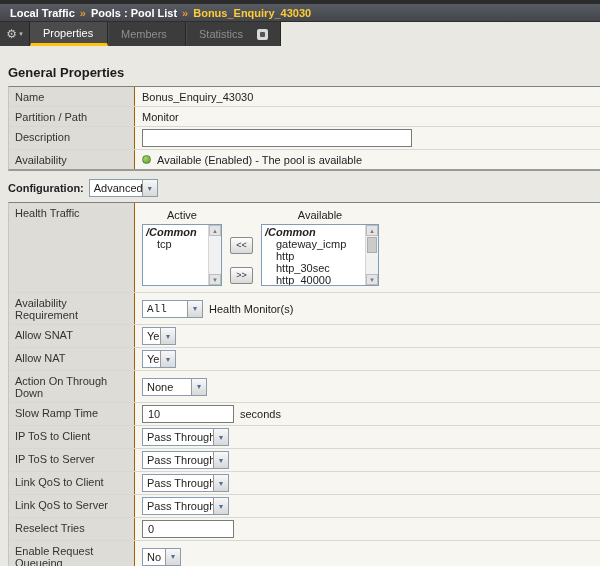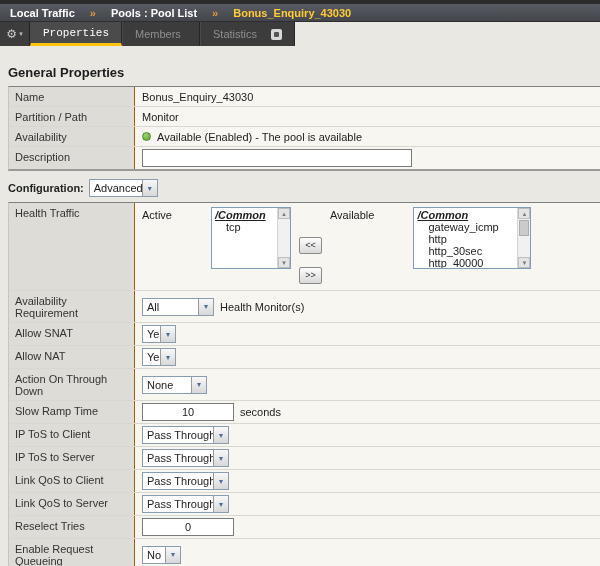--- a/index.html
+++ b/index.html
@@ -6,39 +6,39 @@
   html,body { width:600px; height:566px; }
   body {
     font-family:"Liberation Sans","DejaVu Sans",sans-serif;
     font-size:11px; color:#222;
     background:#e9e8e3; overflow:hidden;
   }
   
   .top-strip { height:4px; background:#2c2c2c; }
   .breadcrumb-bar {
     height:18px; background:linear-gradient(#585b62,#44464c);
-    display:flex; align-items:center; padding:0 10px; gap:15px;
+    display:flex; align-items:center; padding:0 10px; gap:5px;
     border-bottom:1px solid #2e2e2e;
   }
   .crumb { color:#fff; font-weight:bold; font-size:11px; text-decoration:none; cursor:pointer; }
   .crumb-sep { color:#e09a35; font-weight:bold; font-size:11px; }
   .crumb-current { color:#ffcc33; font-weight:bold; font-size:11px; }
   .tab-strip { display:inline-flex; background:#3c3c3c; height:24px; }
   .gear-cell {
     width:30px; display:flex; align-items:center; justify-content:center;
     border-right:1px solid #262626; color:#c9c9c9; cursor:pointer; gap:2px;
   }
   .gear-cell .gear { font-size:12px; line-height:1; }
   .gear-cell .dn { font-size:7px; color:#bbb; }
   .tab {
     display:flex; align-items:center; padding:0 12px; color:#8f8f8f;
     border-right:1px solid #262626; border-left:1px solid #4a4a4a;
     cursor:pointer; font-size:11px; gap:8px; position:relative; min-width:78px;
   }
-  .tab.active { color:#fff; background:#4b4b4b; border-bottom:3px solid #ffc20e;font-family:Liberation Mono, monospace; }
+  .tab.active { color:#fff; background:#4b4b4b; border-bottom:3px solid #ffc20e; }
   .launch-icon {
     width:11px; height:11px; background:#d9d9d9; border-radius:2px;
     display:inline-flex; align-items:center; justify-content:center;
     margin-left:6px; cursor:pointer;
   }
   .launch-icon::after { content:""; width:5px; height:5px; background:#555; border-radius:1px; }
   
   .content { padding:0 0 0 8px; }
   .section-heading { font-weight:bold; font-size:13px; color:#1d1d1d; margin:19px 0 6px 0; }
   .props-table { border-top:1px solid #808080; border-bottom:2px solid #9a9a96; border-left:1px solid #c6c5bf; }
@@ -52,51 +52,51 @@
   .fcell.tall { align-items:flex-start; }
   
   .status-dot {
     width:9px; height:9px; border-radius:50%;
     background:radial-gradient(circle at 35% 30%, #a6d36f, #77b944 60%, #569327);
     border:1px solid #4c8a2e; display:inline-block;
   }
   
   .ti {
     height:18px; border:1px solid #7b7b7b; background:#fff; padding:1px 5px;
-    font-family:inherit; font-size:11px; color:#222;text-align:center;
+    font-family:inherit; font-size:11px; color:#222;
   }
   .ti.w-desc { width:270px; }
   .ti.w-lg { width:92px; }
   .fake-select {
     display:inline-flex; align-items:stretch; background:#fff;
     border:1px solid #8a9cb0; height:18px; cursor:pointer;
   }
   .fake-select .txt { padding:2px 4px 4px 4px; white-space:nowrap; overflow:hidden; }
   .fake-select .arrow-btn {
     width:15px; background:linear-gradient(#f8f8f8,#d8d8d8);
     border-left:1px solid #9a9a9a; display:flex; align-items:center;
     justify-content:center; color:#4a6e9e; font-size:8px;
   }
-  .txt.w-adv { width:52px; } .txt.w-all { width:55px; } .txt.w-yes { width:17px; }
+  .txt.w-adv { width:52px; } .txt.w-all { width:44px;font-family:Liberation Mono, monospace; } .txt.w-yes { width:17px; }
   .txt.w-none { width:48px; } .txt.w-pt { width:70px; } .txt.w-no { width:22px; }
   .suffix { color:#222; }
   
   .config-line { margin:8px 0 5px 0; display:flex; align-items:center; gap:5px; }
   .config-line .cfg-label { font-weight:bold; }
   
   .hm-wrap { display:flex; align-items:flex-start; gap:8px; padding:2px 0 4px 0; }
-  .hm-col { display:flex; flex-direction:row;gap:39px; }
+  .hm-col { display:flex; flex-direction:column; }
   .hm-head { text-align:center; padding:2px 0 3px 0; }
   .listbox {
     background:#fff; border:1px solid #7f9db9; height:62px; position:relative;
     padding:1px 15px 1px 1px; overflow:hidden;
   }
   .listbox.active-box { width:80px; }
   .listbox.avail-box { width:118px; }
-  .grp { font-weight:bold; font-style:italic; padding:0 2px; white-space:nowrap;text-decoration:underline; }
+  .grp { font-weight:bold; font-style:italic; padding:0 2px; white-space:nowrap; }
   .lb-item { padding:0 2px 0 13px; white-space:nowrap; cursor:default; }
   .sbar {
     position:absolute; top:0; right:0; bottom:0; width:13px;
     background:#f1f1f1; border-left:1px solid #d5d5d5;
   }
   .sb-btn {
     height:11px; background:#e4e4e4; border:1px solid #bdbdbd;
     display:flex; align-items:center; justify-content:center;
     font-size:6px; color:#7a7a7a; cursor:pointer;
   }
@@ -151,30 +151,30 @@
   <div class="props-table">
     <div class="prow">
       <div class="lcell">Name</div>
       <div class="fcell">Bonus_Enquiry_43030</div>
     </div>
     <div class="prow">
       <div class="lcell">Partition / Path</div>
       <div class="fcell">Monitor</div>
     </div>
     <div class="prow">
+      <div class="lcell">Description</div>
+      <div class="fcell">
+        <input class="ti w-desc" type="text" value="" style="">
+      </div>
+    </div>
+    <div class="prow">
       <div class="lcell">Availability</div>
       <div class="fcell">
         <span class="status-dot"></span>
         <span>Available (Enabled) - The pool is available</span>
-      </div>
-    </div>
-    <div class="prow">
-      <div class="lcell">Description</div>
-      <div class="fcell">
-        <input class="ti w-desc" type="text" value="" style="">
       </div>
     </div>
   </div>
 
   <div class="config-line">
     <span class="cfg-label">Configuration:</span>
     <span class="fake-select">
       <span class="txt w-adv">Advanced</span>
       <span class="arrow-btn">▾</span>
     </span>

